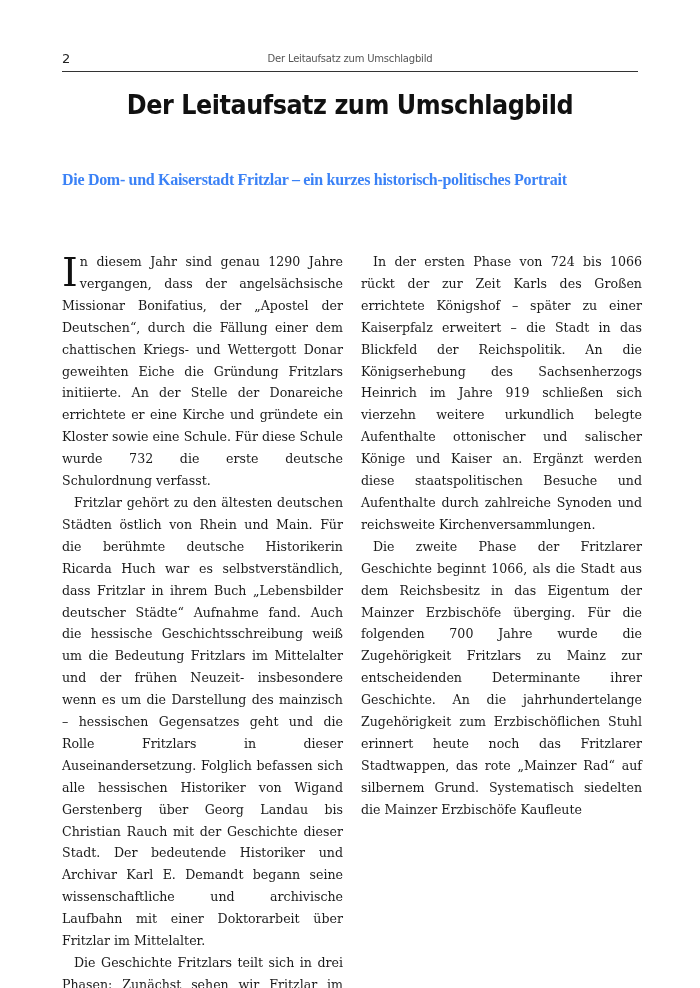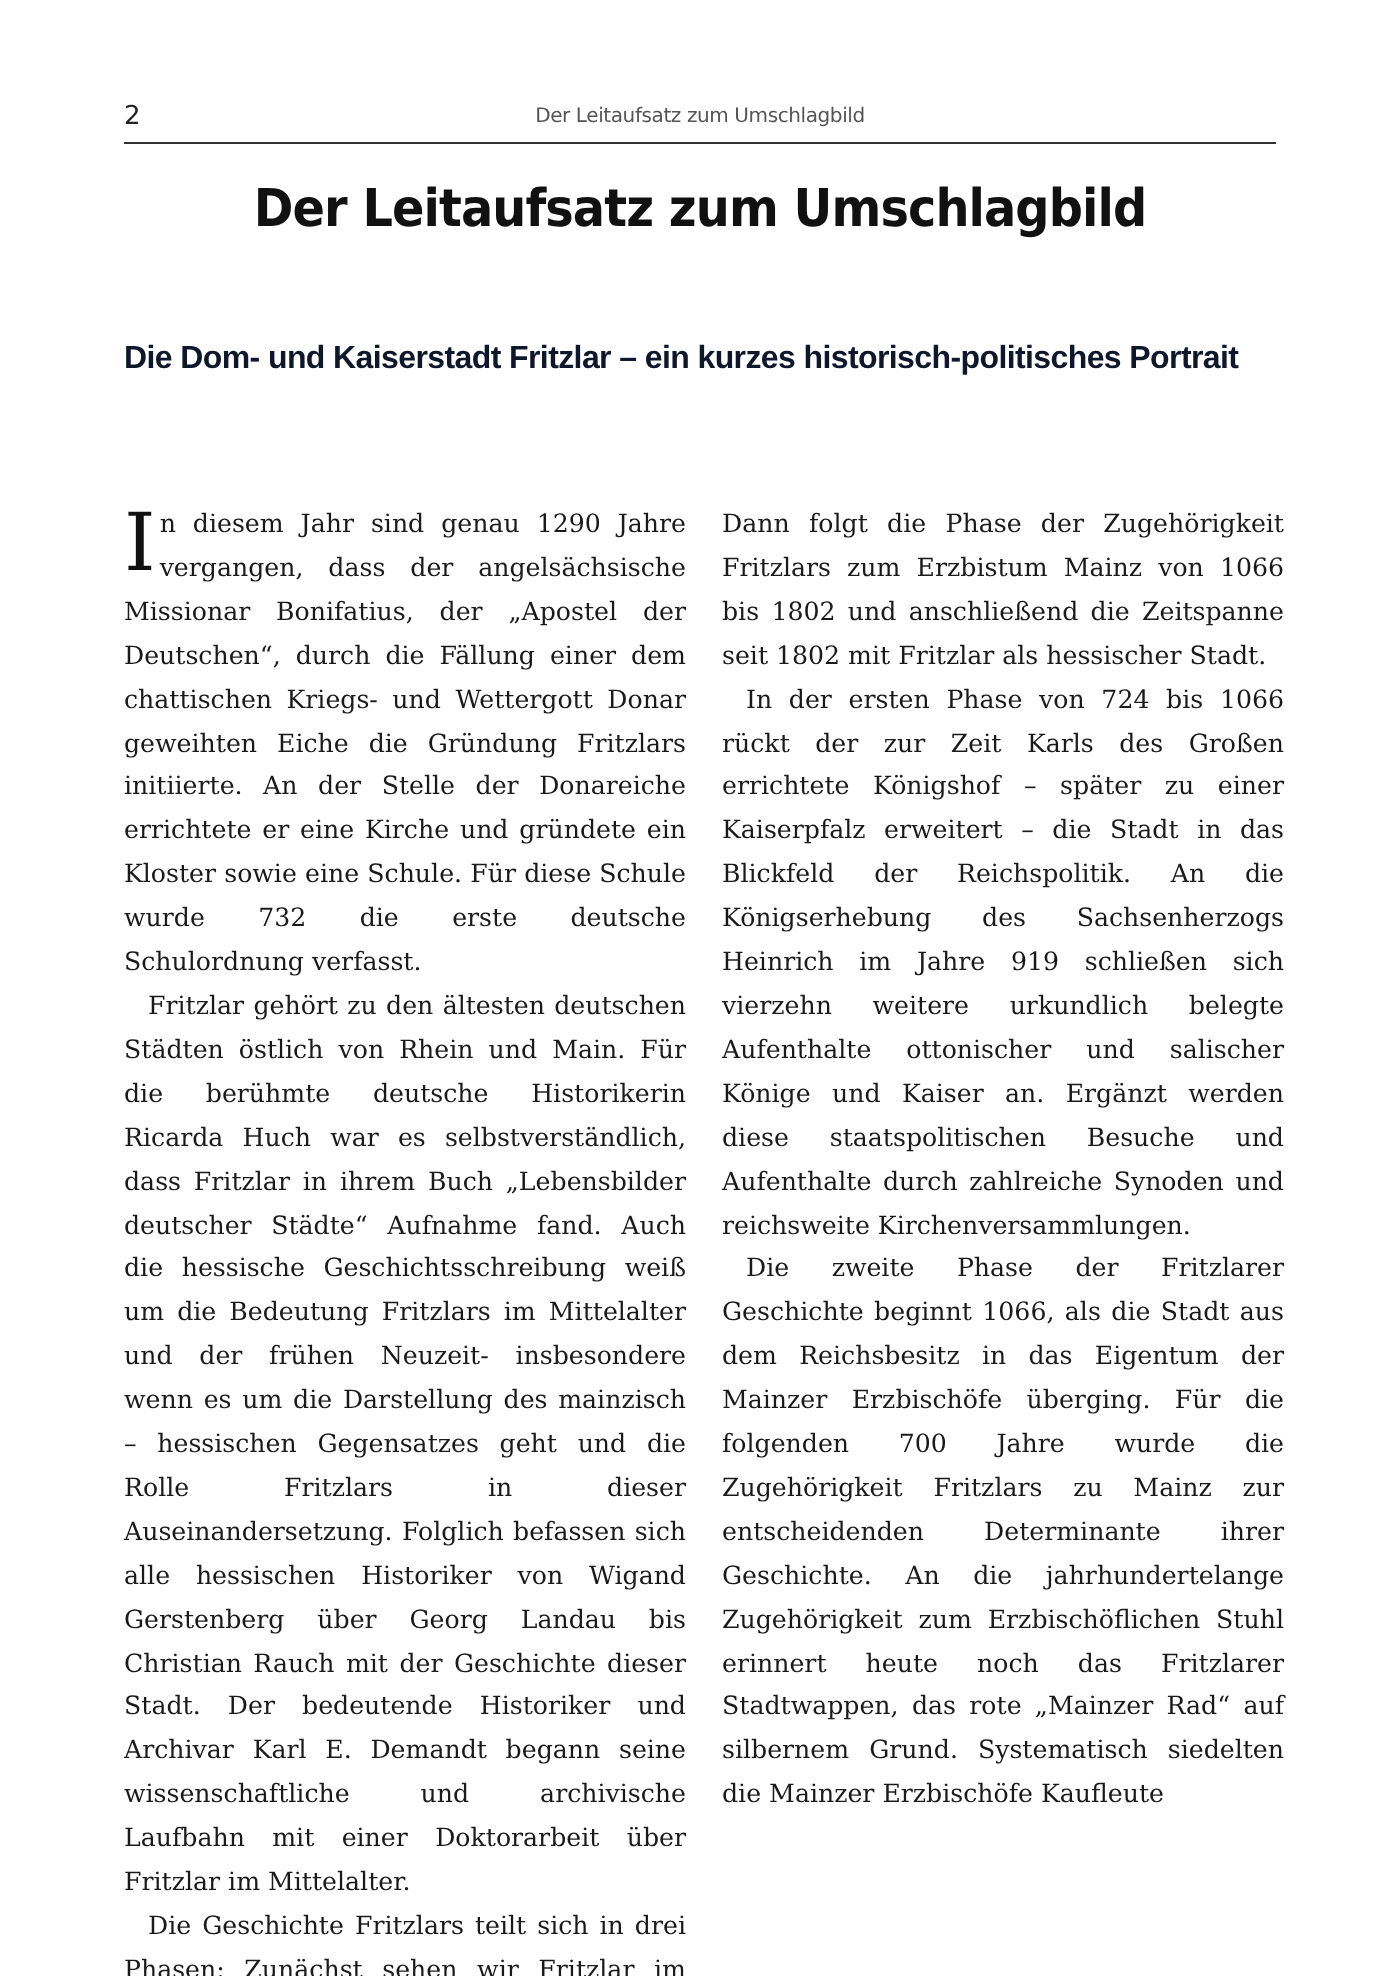--- a/index.html
+++ b/index.html
@@ -12,21 +12,21 @@
   .page-number { position: absolute; left: 0; top: 1px; font-size: 13px; color: #222; }
   .head-title { position: absolute; left: 0; right: 0; top: 3px; text-align: center; font-size: 10px; color: #555; letter-spacing: -0.2px; }
   .head-rule { position: absolute; left: 62px; top: 71px; width: 576px; height: 1px; background: #333; }
   .main-title {
     position: absolute; left: 62px; top: 90px; width: 576px; text-align: center;
     font-family: "DejaVu Sans", sans-serif; font-weight: bold; font-size: 26px; letter-spacing: -0.5px; color: #111;
     transform: scaleX(0.92); transform-origin: center;
   }
   .subtitle {
     position: absolute; left: 62px; top: 170px; width: 576px;
-    font-family: Liberation Sans, sans-serif; font-weight: bold; font-size: 16px; line-height: 20px; color: #0f172a;
+    font-family: Liberation Serif, serif; font-weight: bold; font-size: 16px; line-height: 20px; color: #3b82f6;
     letter-spacing: -0.3px;
   }
   .col {
     position: absolute; top: 251px; width: 281px;
     font-family: "DejaVu Serif", serif; font-size: 12.6px; line-height: 21.9px; color: #1a1a1a;
     text-align: justify; hyphens: manual;
   }
   .col-left { left: 62px; }
   .col-right { left: 361px; }
   .col p { margin: 0; }
@@ -51,18 +51,17 @@
 
   <h2 class="subtitle" style="margin:0;">Die Dom- und Kaiserstadt Fritzlar – ein kurzes historisch-politisches Portrait</h2>
 
   <div class="col col-left">
     <p><span class="dropcap">I</span><span>n diesem Jahr sind genau 1290 Jahre vergangen, dass der angelsächsische Missionar Bonifatius, der „Apostel der Deutschen“, durch die Fällung einer dem chattischen Kriegs- und Wettergott Donar geweihten Eiche die Gründung Fritzlars initiierte. An der Stelle der Donareiche errichtete er eine Kirche und gründete ein Kloster sowie eine Schule. Für diese Schule wurde 732 die erste deutsche Schulordnung verfasst.</span></p>
     <p class="indent">Fritzlar gehört zu den ältesten deutschen Städten östlich von Rhein und Main. Für die berühmte deutsche Historikerin Ricarda Huch war es selbstverständlich, dass Fritzlar in ihrem Buch „Lebensbilder deutscher Städte“ Aufnahme fand. Auch die hessische Geschichtsschreibung weiß um die Bedeutung Fritzlars im Mittelalter und der frühen Neuzeit- insbesondere wenn es um die Darstellung des mainzisch – hessischen Gegensatzes geht und die Rolle Fritzlars in dieser Auseinandersetzung. Folglich befassen sich alle hessischen Historiker von Wigand Gerstenberg über Georg Landau bis Christian Rauch mit der Geschichte dieser Stadt. Der bedeutende Historiker und Archivar Karl E. Demandt begann seine wissenschaftliche und archivische Laufbahn mit einer Doktorarbeit über Fritzlar im Mittelalter.</p>
     <p class="indent">Die Geschichte Fritzlars teilt sich in drei Phasen: Zunächst sehen wir Fritzlar im Eigentum der sächsischen, ottonischen und salischen Könige und Kaiser von 724 bis 1066.</p>
   </div>
 
   <div class="col col-right">
-    <p>Dann folgt die Phase der Zugehörigkeit Fritzlars zum Erzbistum Mainz von 1066 bis 1802 und anschließend die Zeitspanne seit 1802 mit Fritzlar als hessischer Stadt.</p>
     <p class="indent">In der ersten Phase von 724 bis 1066 rückt der zur Zeit Karls des Großen errichtete Königshof – später zu einer Kaiserpfalz erweitert – die Stadt in das Blickfeld der Reichspolitik. An die Königserhebung des Sachsenherzogs Heinrich im Jahre 919 schließen sich vierzehn weitere urkundlich belegte Aufenthalte ottonischer und salischer Könige und Kaiser an. Ergänzt werden diese staatspolitischen Besuche und Aufenthalte durch zahlreiche Synoden und reichsweite Kirchenversammlungen.</p>
     <p class="indent">Die zweite Phase der Fritzlarer Geschichte beginnt 1066, als die Stadt aus dem Reichsbesitz in das Eigentum der Mainzer Erzbischöfe überging. Für die folgenden 700 Jahre wurde die Zugehörigkeit Fritzlars zu Mainz zur entscheidenden Determinante ihrer Geschichte. An die jahrhundertelange Zugehörigkeit zum Erzbischöflichen Stuhl erinnert heute noch das Fritzlarer Stadtwappen, das rote „Mainzer Rad“ auf silbernem Grund. Systematisch siedelten die Mainzer Erzbischöfe Kaufleute</p>
   </div>
 
 </div>
 
 </body></html>

